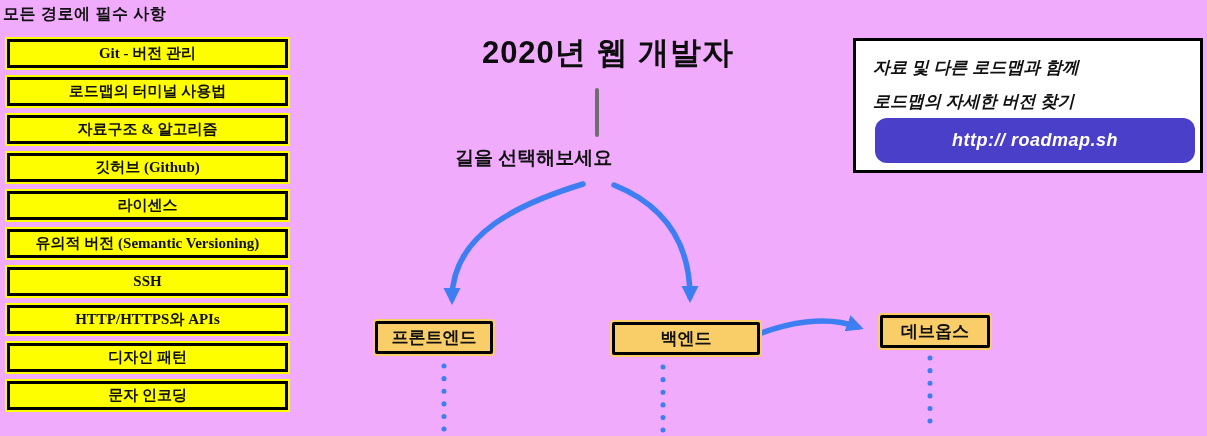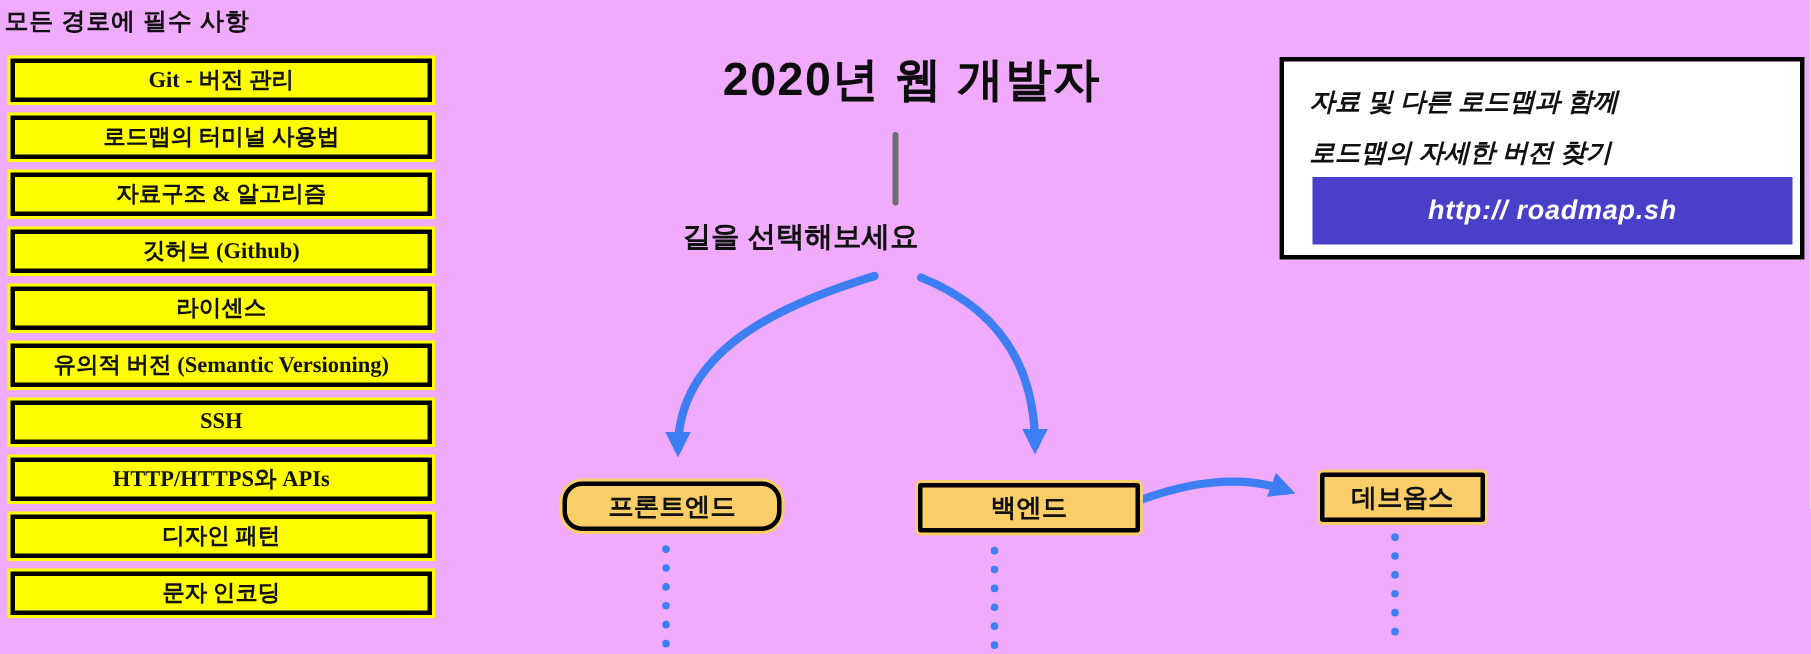--- a/index.html
+++ b/index.html
@@ -35,33 +35,33 @@
   }
   .info-box {
     position:absolute; left:853px; top:38px; width:350px; height:135px;
     background:#fff; border:3px solid var(--black);font-style:italic;
   }
   .info-line { margin:0 0 0 17px; font-size:17px; font-weight:600; color:#111; white-space:nowrap; }
   .info-line1 { margin-top:15px; }
   .info-line2 { margin-top:11px; }
   .url-button {
     position:absolute; left:19px; top:77px; width:320px; height:45px;
-    background:var(--purple); border:none; border-radius:0;
+    background:var(--purple); border:none; border-radius:12px;
     color:#ffffff; font-size:18px; font-weight:bold; letter-spacing:0.5px;
     display:flex; align-items:center; justify-content:center; cursor:pointer;
     font-family:"Liberation Sans", sans-serif;
   }
   .path-box {
     position:absolute; height:33px;
     background:var(--orange); border:3px solid var(--black); border-radius:2px;
     box-shadow:0 0 0 2px var(--orange);
     display:flex; align-items:center; justify-content:center;
     font-size:17px; font-weight:bold; color:#111; white-space:nowrap; cursor:pointer;
   }
-  .path-frontend { left:375px; top:321px; width:146px;border-radius:13px; }
+  .path-frontend { left:375px; top:321px; width:118px; }
   .path-backend  { left:612px; top:322px; width:148px; }
   .path-devops   { left:880px; top:315px; width:110px; }
   .overlay-svg { position:absolute; left:0; top:0; pointer-events:none; }
   .arrow { fill:none; stroke:var(--arrow-blue); stroke-width:5.5; stroke-linecap:round; }
   .arrowhead { fill:var(--arrow-blue); }
   .dotted { fill:none; stroke:var(--arrow-blue); stroke-width:5; stroke-linecap:round; stroke-dasharray:0.1 12.5; }
 </style>
 </head>
 <body>
 

